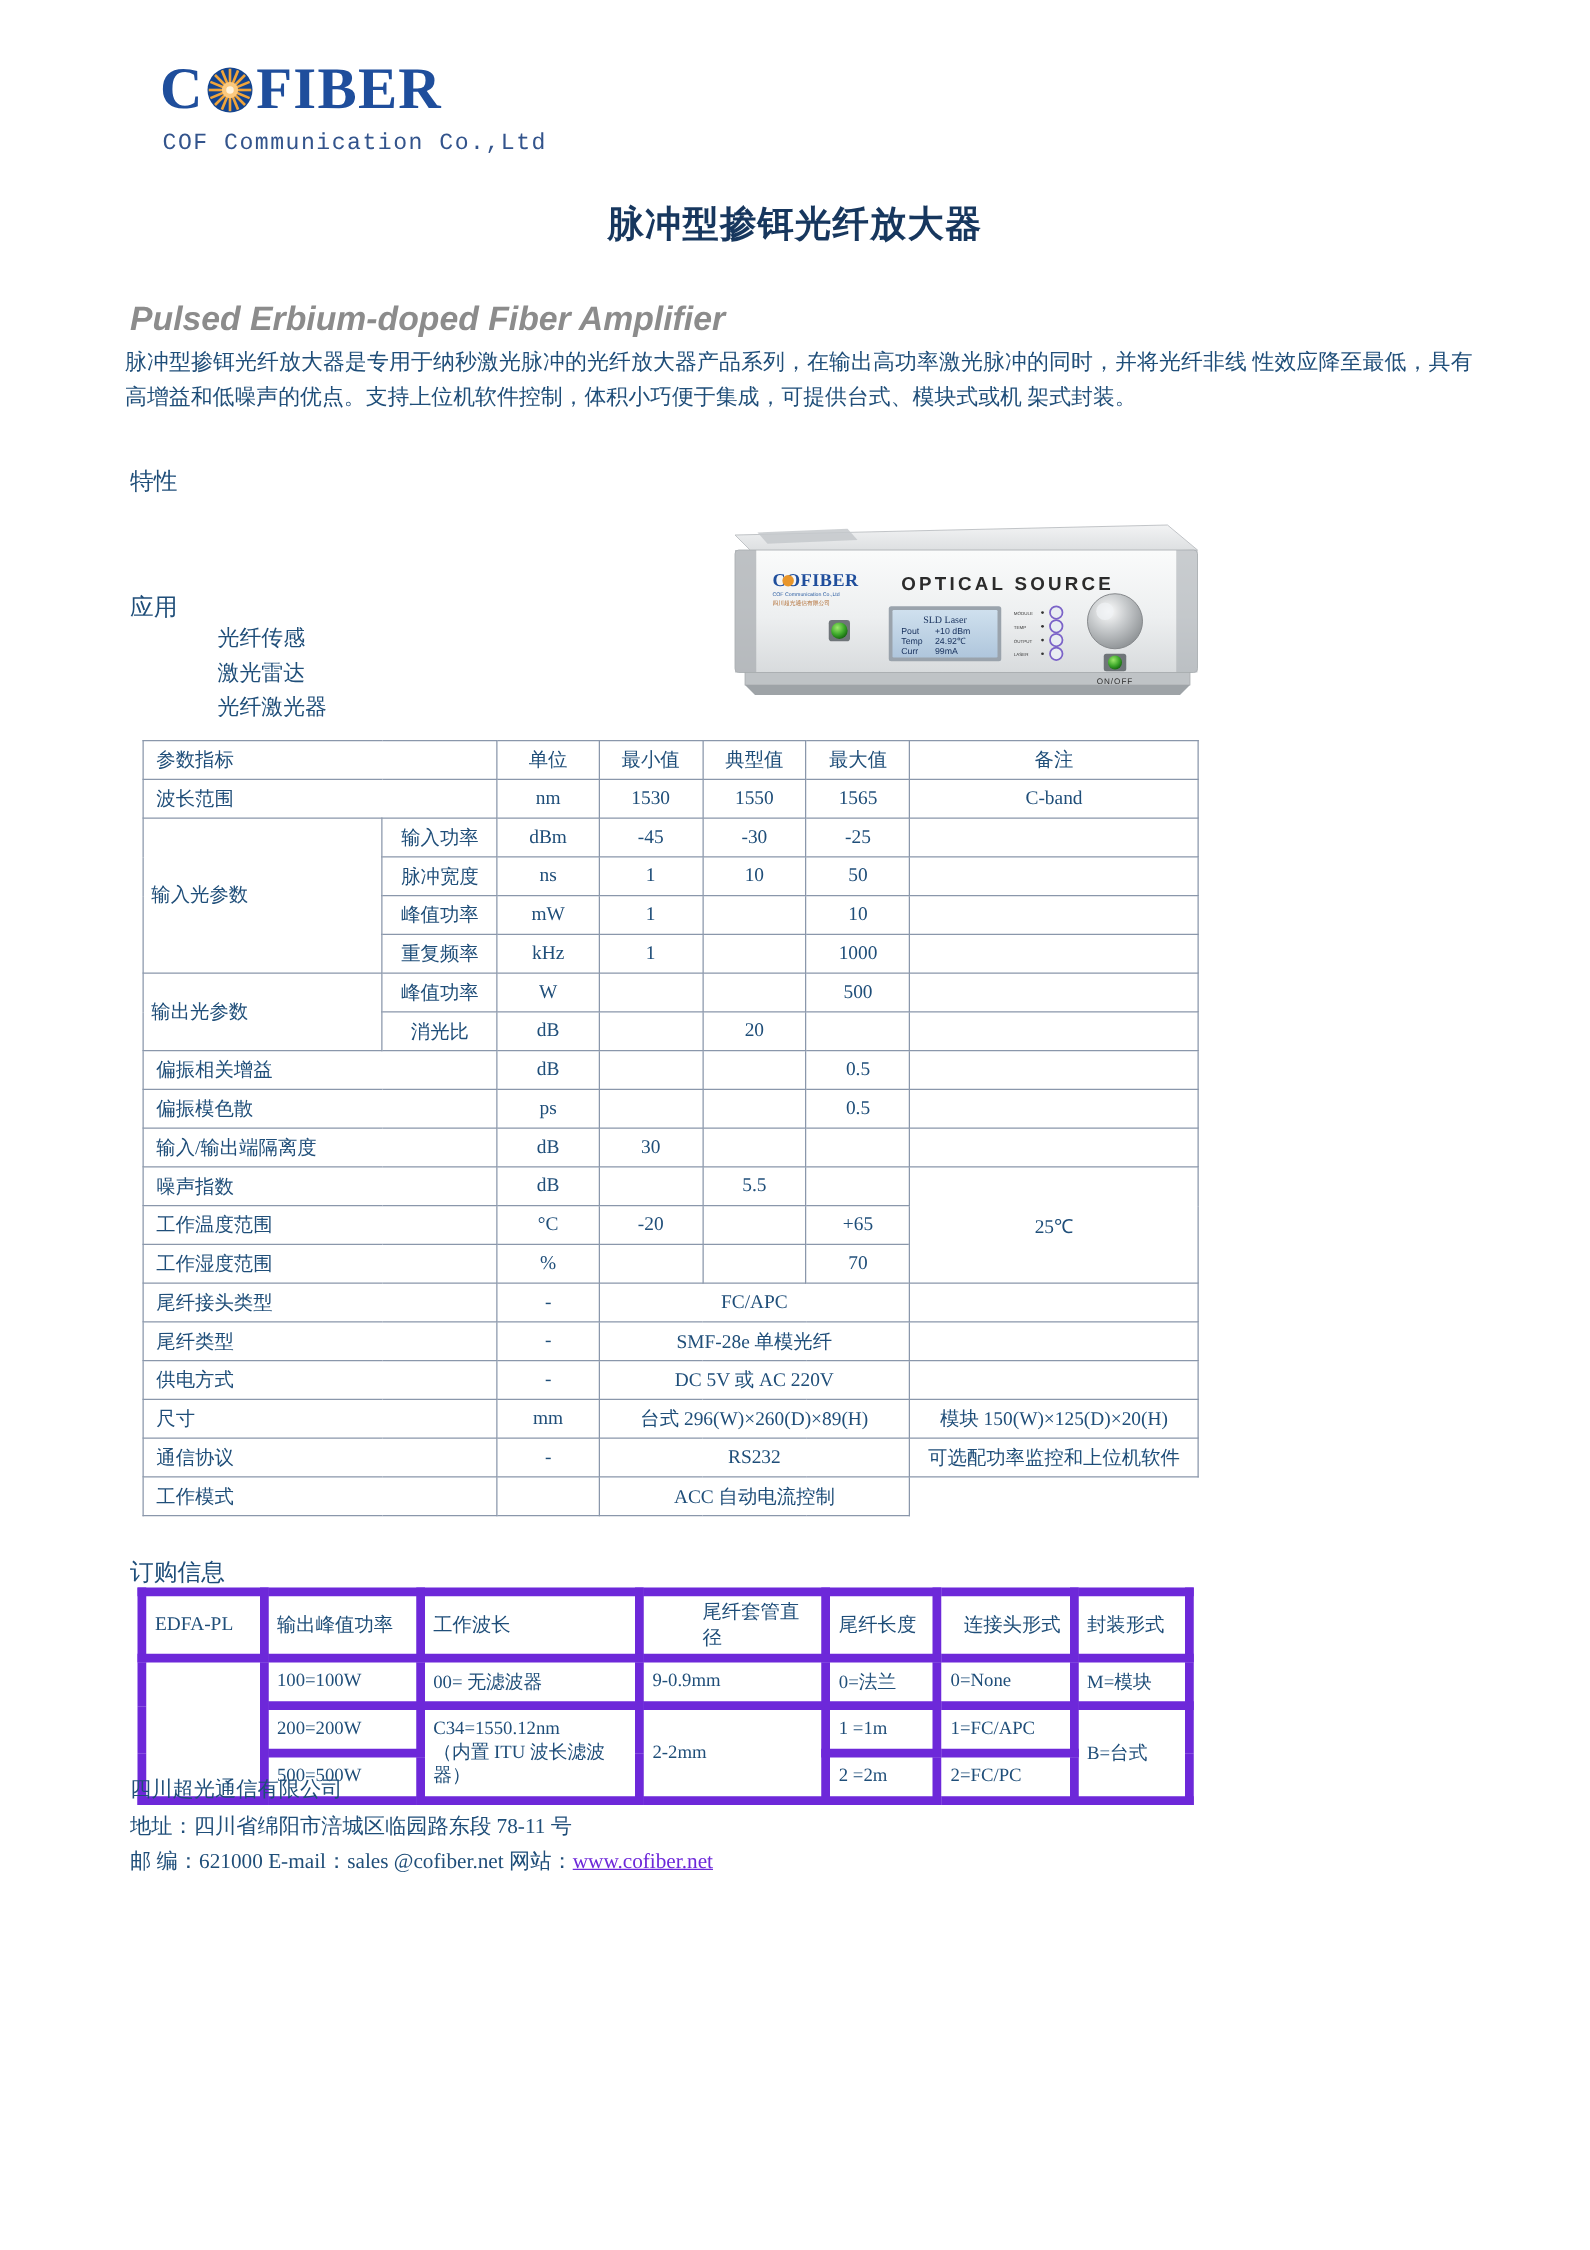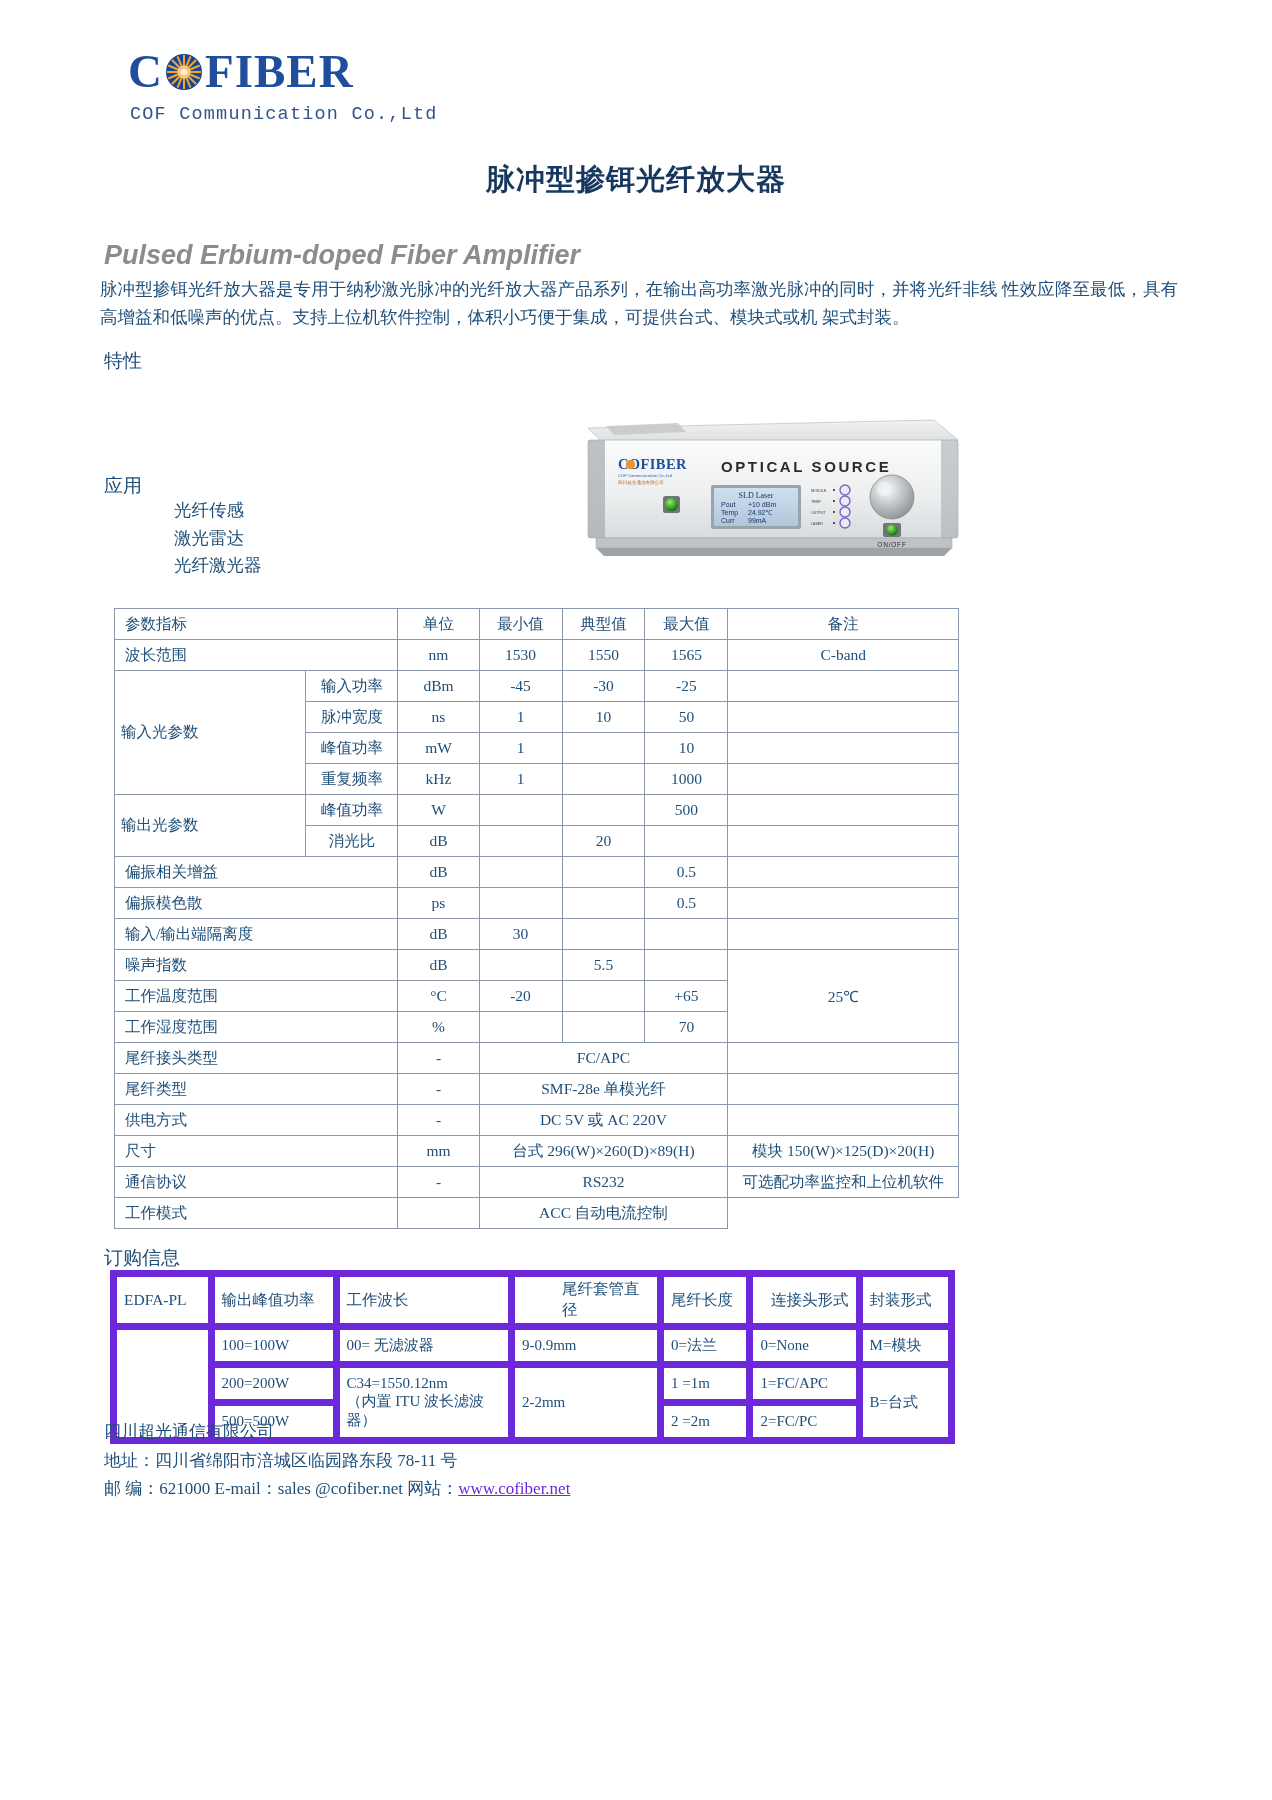--- a/index.html
+++ b/index.html
@@ -57,31 +57,31 @@
   .sec-head {
     position:absolute; left:104px;
     font-family:"Liberation Serif", serif;
     font-size:19px; color:#1F4E79;
   }
   .sec-list {
     position:absolute; left:174px;
     font-family:"Liberation Serif", serif;
     font-size:17.5px; line-height:1.58; color:#1F4E79;
   }
-  #features-head { top:348px;text-align:right; }
+  #features-head { top:372px;text-align:right; }
   #features-list { top:385px; }
   #apps-head { top:473px; }
   #apps-list { top:497px; }
 
   
   .photo { position:absolute; left:566px; top:392px; width:400px; height:182px; }
 
   
   table.spec {
-    position:absolute; left:114px; top:608px;
+    position:absolute; left:114px; top:592px;
     width:845px; border-collapse:collapse;
     font-family:"Liberation Serif", serif;
     color:#1F4E79;
   }
   table.spec td {
     border:1px solid #8a97ab;
     height:30px; padding:0 6px;
     font-size:15.5px; text-align:center; vertical-align:middle;
   }
   table.spec td.lbl { text-align:left; padding-left:10px; }

